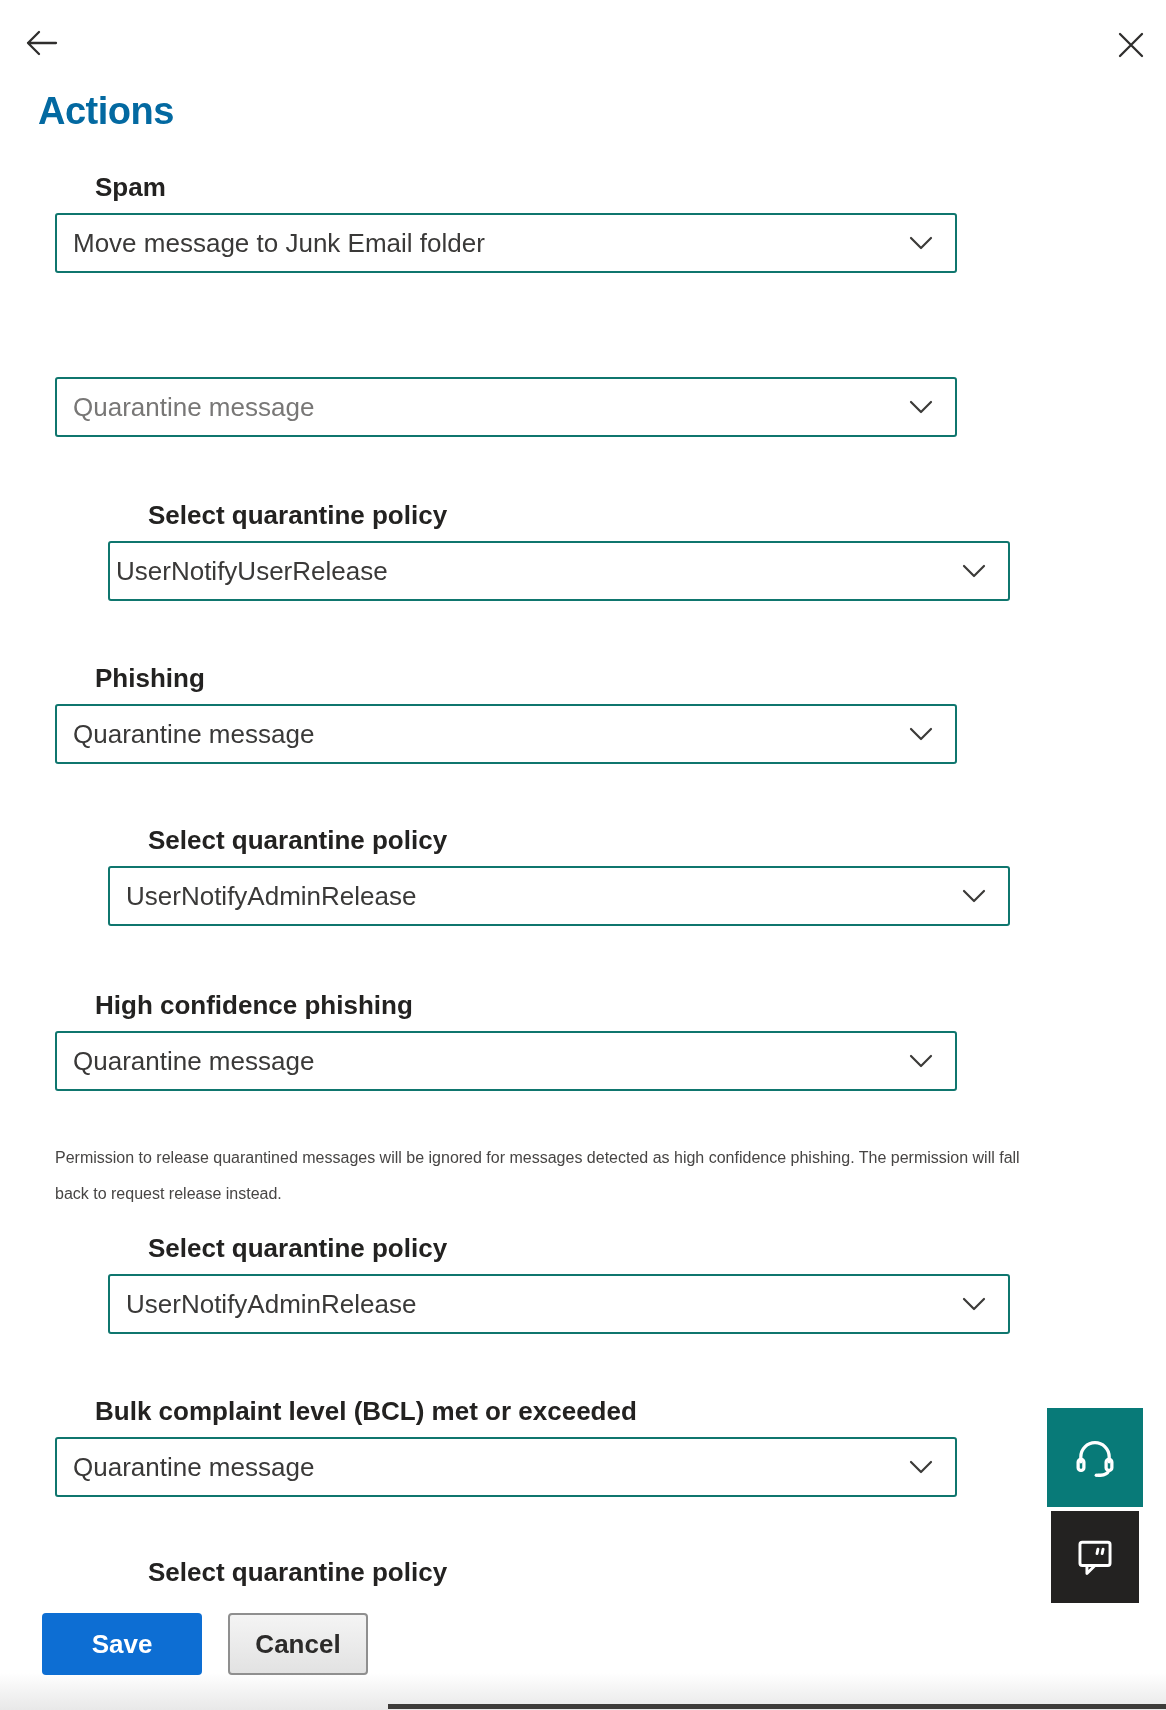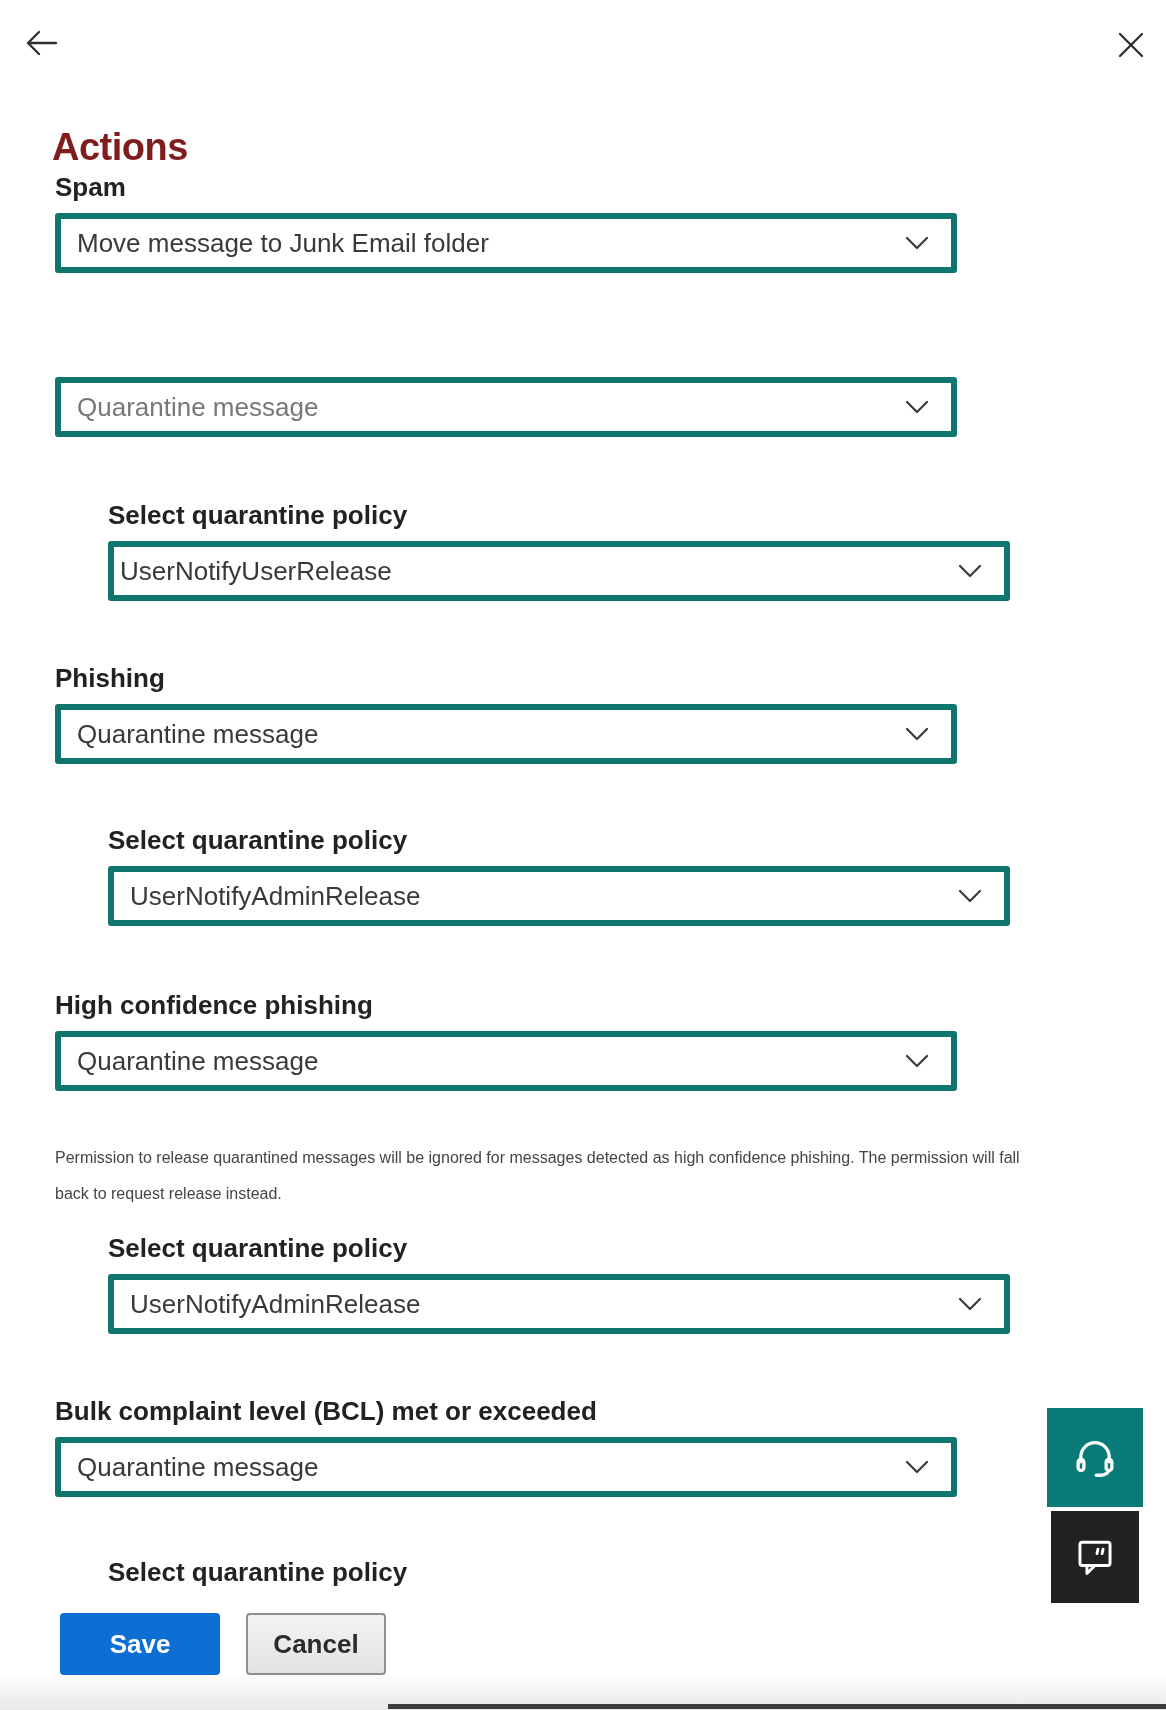--- a/index.html
+++ b/index.html
@@ -1,39 +1,39 @@
 <!DOCTYPE html>
 <html><head>
 <meta charset="utf-8">
 <style>
   html,body{margin:0;padding:0;background:#fff;}
   #screen{
     position:relative;width:1166px;height:1710px;background:#ffffff;overflow:hidden;
     font-family:"Liberation Sans", sans-serif;color:#1f1e1d;
   }
   .iconbtn{position:absolute;background:none;border:none;padding:4px;cursor:pointer;line-height:0;}
-  .title{position:absolute;left:52px;top:90px;font-size:38px;font-weight:700;color:#7f1d1d;letter-spacing:-0.5px;margin-top:36px;}
-  .flabel{position:absolute;font-size:26px;font-weight:600;color:#232221;line-height:32px;white-space:nowrap;}
+  .title{position:absolute;left:38px;top:90px;font-size:38px;font-weight:700;color:#0369a1;letter-spacing:-0.5px;}
+  .flabel{position:absolute;font-size:26px;font-weight:600;color:#232221;line-height:32px;white-space:nowrap;margin-left:40px;}
   .clipwrap{position:absolute;height:32px;overflow:hidden;}
   .clipwrap .flabel{position:static;}
   .select{
     position:absolute;width:902px;height:60px;box-sizing:border-box;
-    border:6px solid #0f766e;border-radius:3px;background:#fff;cursor:pointer;
+    border:2px solid #0f766e;border-radius:3px;background:#fff;cursor:pointer;
     display:flex;align-items:center;padding:0 60px 0 16px;
   }
   .select .val{font-size:26px;color:#3a3938;white-space:nowrap;overflow:hidden;}
   .select.muted .val{color:#787776;}
   .select .chev{position:absolute;right:22px;top:50%;transform:translateY(-50%);line-height:0;}
   .note{position:absolute;left:55px;top:1140px;width:1000px;font-size:16px;line-height:36px;color:#474544;}
   .footer{
     position:absolute;left:0;top:1594px;width:1166px;height:116px;z-index:3;
     background:linear-gradient(180deg,#ffffff 0%,#ffffff 68%,#e8e8e8 100%);
   }
   .btn{position:absolute;top:19px;height:62px;font-family:"Liberation Sans",sans-serif;
-       font-size:26px;font-weight:600;border-radius:4px;cursor:pointer;margin-left:18px;}
+       font-size:26px;font-weight:600;border-radius:4px;cursor:pointer;}
   .btn-save{left:42px;width:160px;background:#0d6ed3;border:none;color:#ffffff;}
   .btn-cancel{left:228px;width:140px;background:linear-gradient(#f4f4f4,#e2e2e2);
        border:2px solid #8f8f8f;color:#2c2b2a;box-sizing:border-box;}
   .bottom-edge{position:absolute;left:388px;right:0;bottom:1px;height:5px;background:#3e3c3a;}
   .fab{position:absolute;border:none;cursor:pointer;z-index:5;display:flex;align-items:center;justify-content:center;line-height:0;padding:0;}
   .fab-help{left:1047px;top:1408px;width:96px;height:99px;background:#087a78;}
   .fab-feedback{left:1051px;top:1511px;width:88px;height:92px;background:#232221;}
 </style>
 </head>
 <body>

